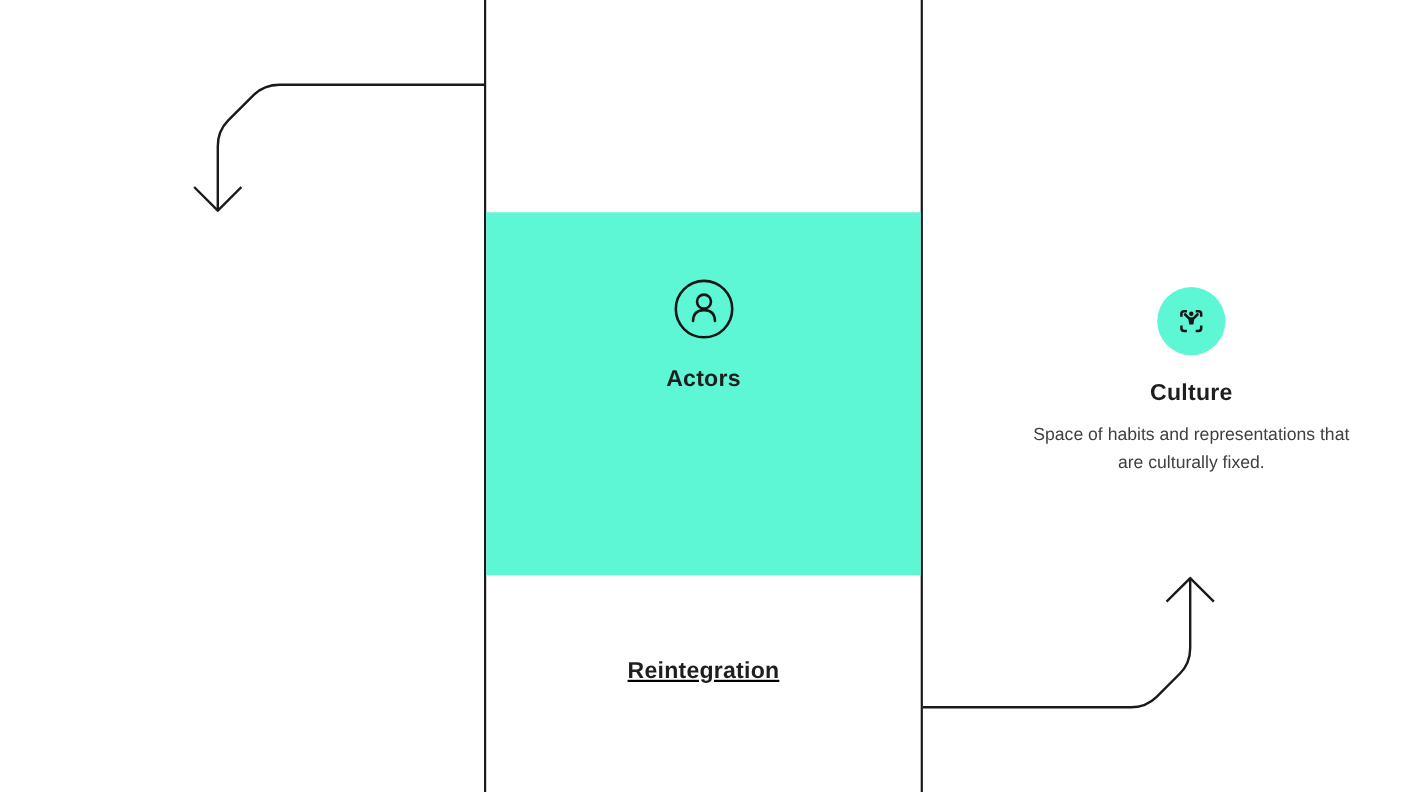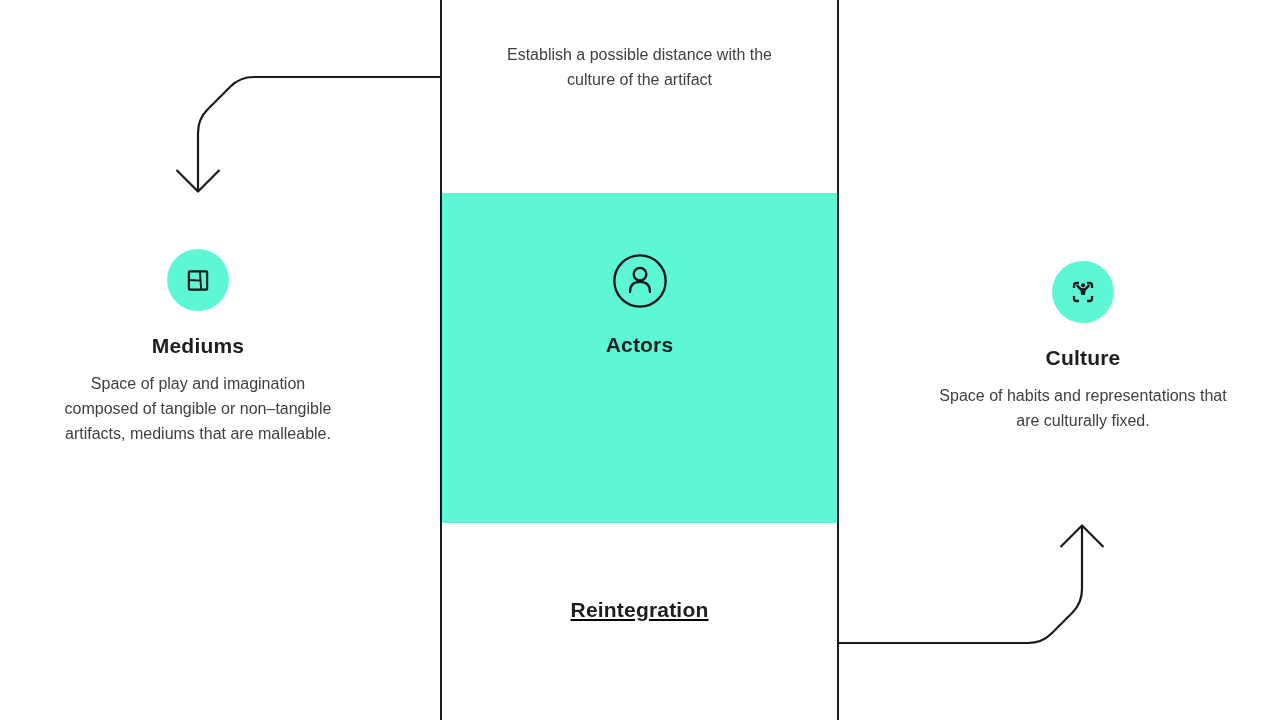--- a/index.html
+++ b/index.html
@@ -61,39 +61,24 @@
     <g>
       <path d="M441 77 L254 77 Q240 77 230.5 86.5 L207.5 109.5 Q198 119 198 133 L198 191"></path>
       <path d="M176.5 170 L198 191.5 L219.5 170"></path>
     </g>
     <g>
       <path d="M839 643 L1028 643 Q1042 643 1051.5 633.5 L1072.5 612.5 Q1082 603 1082 589 L1082 526"></path>
       <path d="M1060.5 547 L1082 525.5 L1103.5 547"></path>
     </g>
   </svg>
 
-  <div class="side left">
-    <div class="badge">
-      <svg width="27" height="27" viewBox="0 0 28 28">
-        <rect class="icon-stroke" x="4" y="4.5" width="19" height="19" rx="1" stroke-width="2.2"></rect>
-        <path class="icon-stroke" d="M15.4 4.5 L16.8 23.5" stroke-width="2"></path>
-        <path class="icon-stroke" d="M4 13.4 L16 14.1" stroke-width="2"></path>
-      </svg>
-    </div>
-    <h2 class="t">Mediums</h2>
-    <p class="d">Space of play and imagination
-composed of tangible or non–tangible
-artifacts, mediums that are malleable.</p>
-  </div>
 
   <div class="panel">
 
     <div class="panel-block top">
-      <p class="d">Establish a possible distance with the
-culture of the artifact</p>
     </div>
 
     <div class="teal-box">
       <svg class="person-circle" width="58" height="58" viewBox="0 0 64 64">
         <circle class="icon-stroke" cx="32" cy="32" r="28.3" stroke-width="2.6"></circle>
         <circle class="icon-stroke" cx="32" cy="24.5" r="7" stroke-width="2.6"></circle>
         <path class="icon-stroke" d="M21 44 C21 36 26 33 32 33 C38 33 43 36 43 44" stroke-width="2.6" stroke-linecap="round"></path>
       </svg>
       <h2 class="t">Actors</h2>
     </div>

